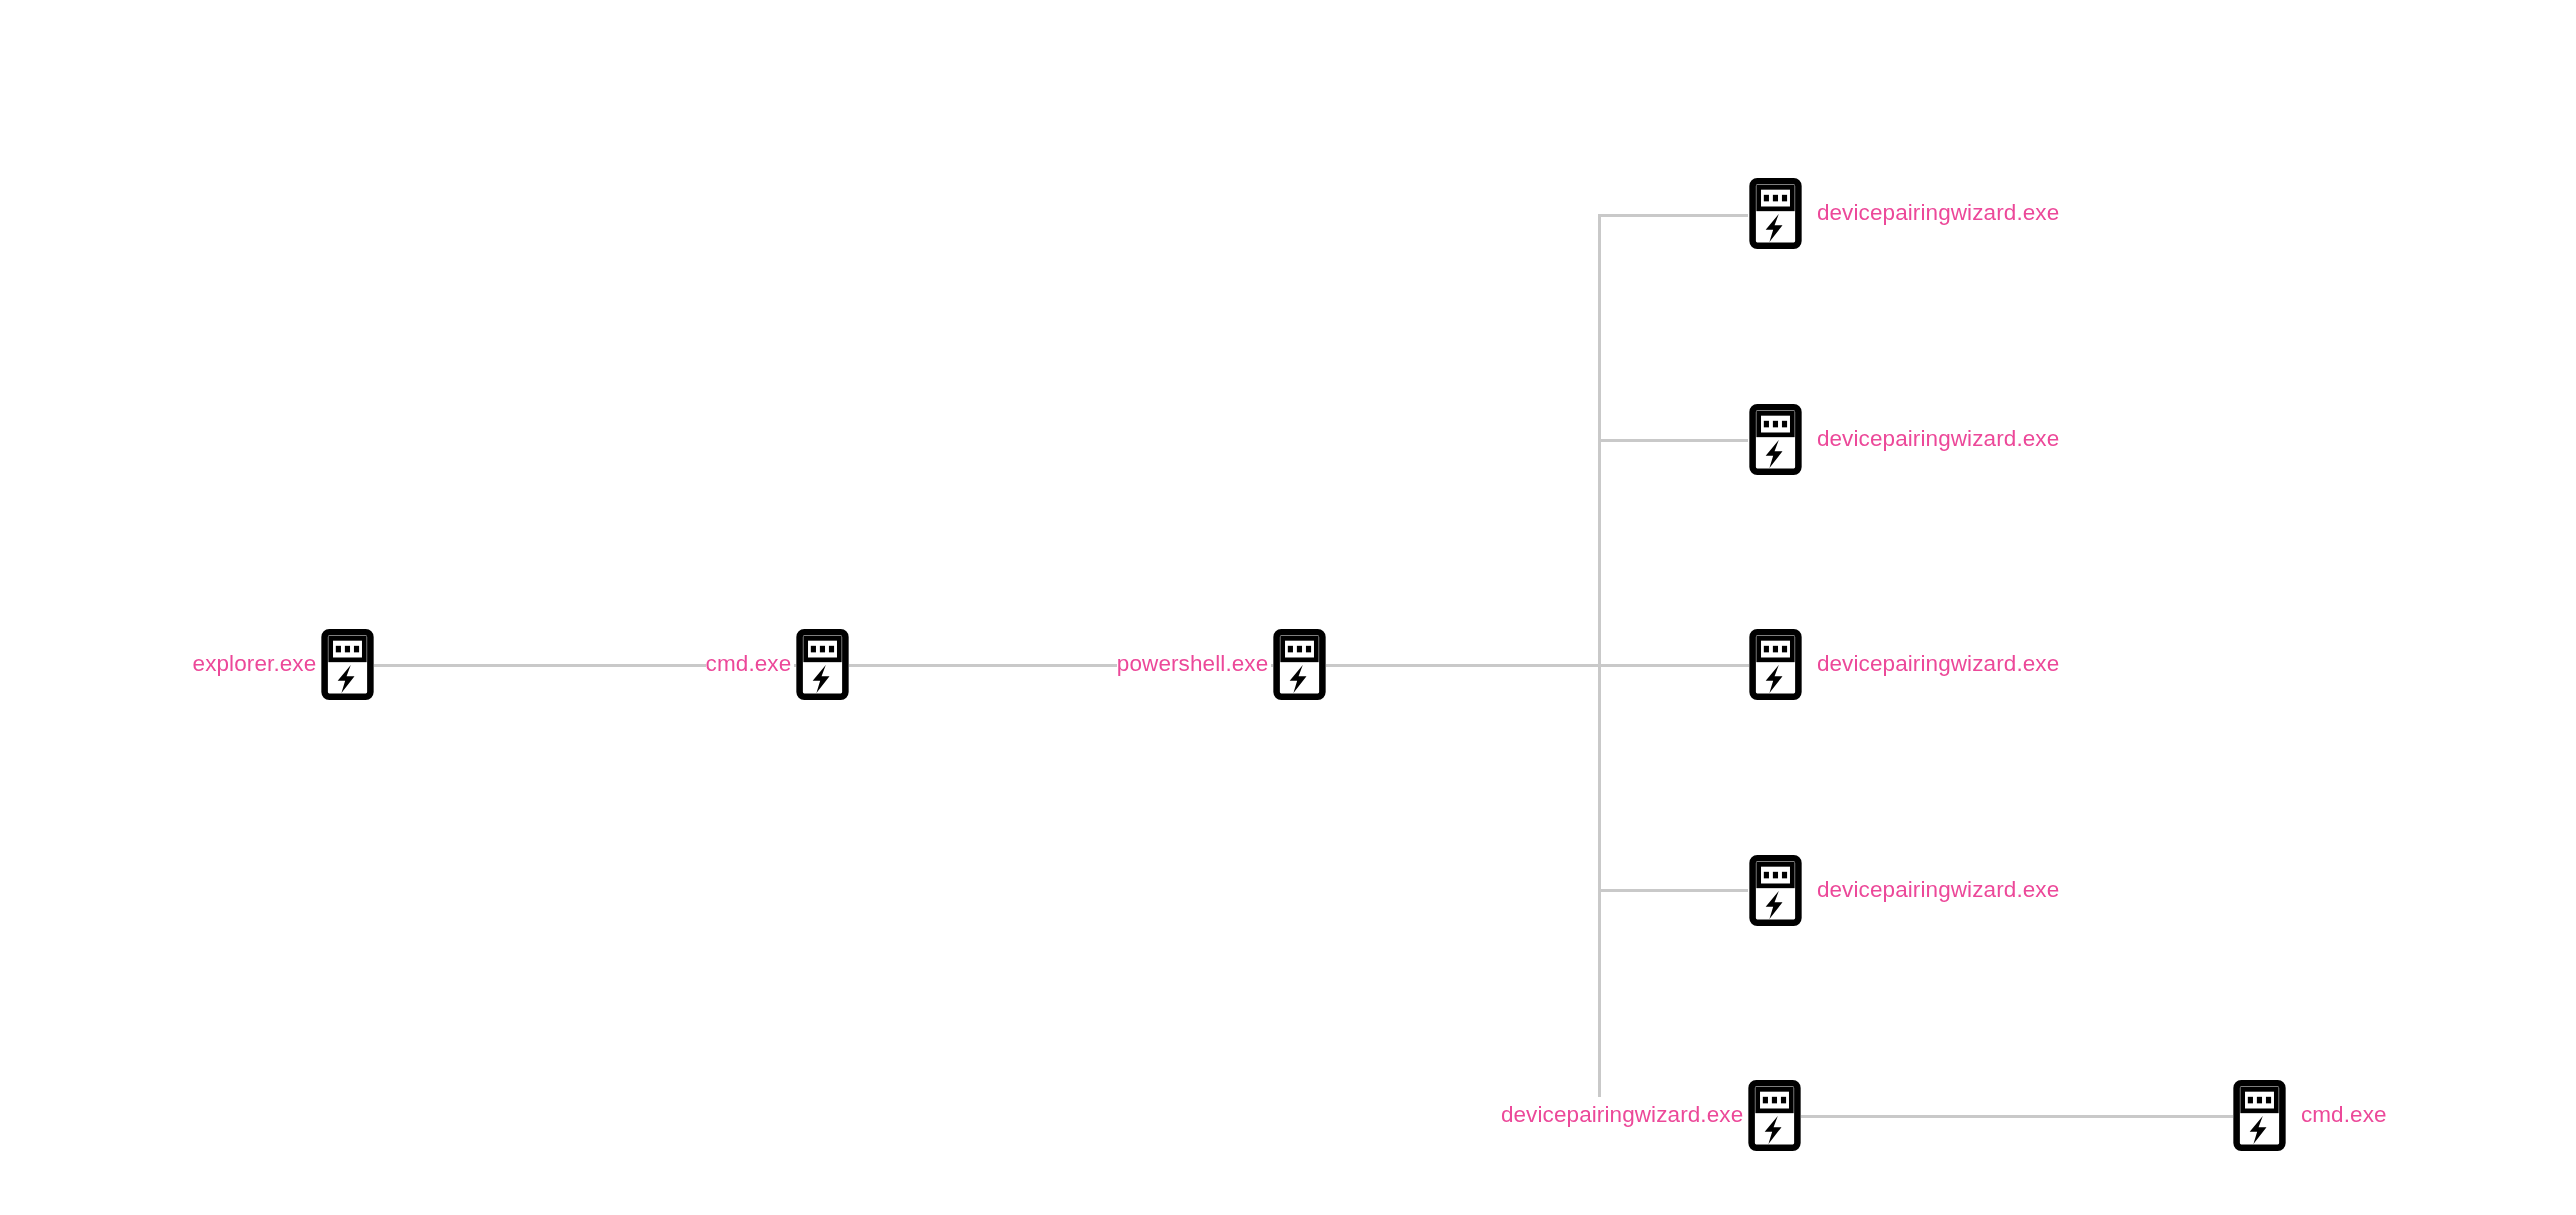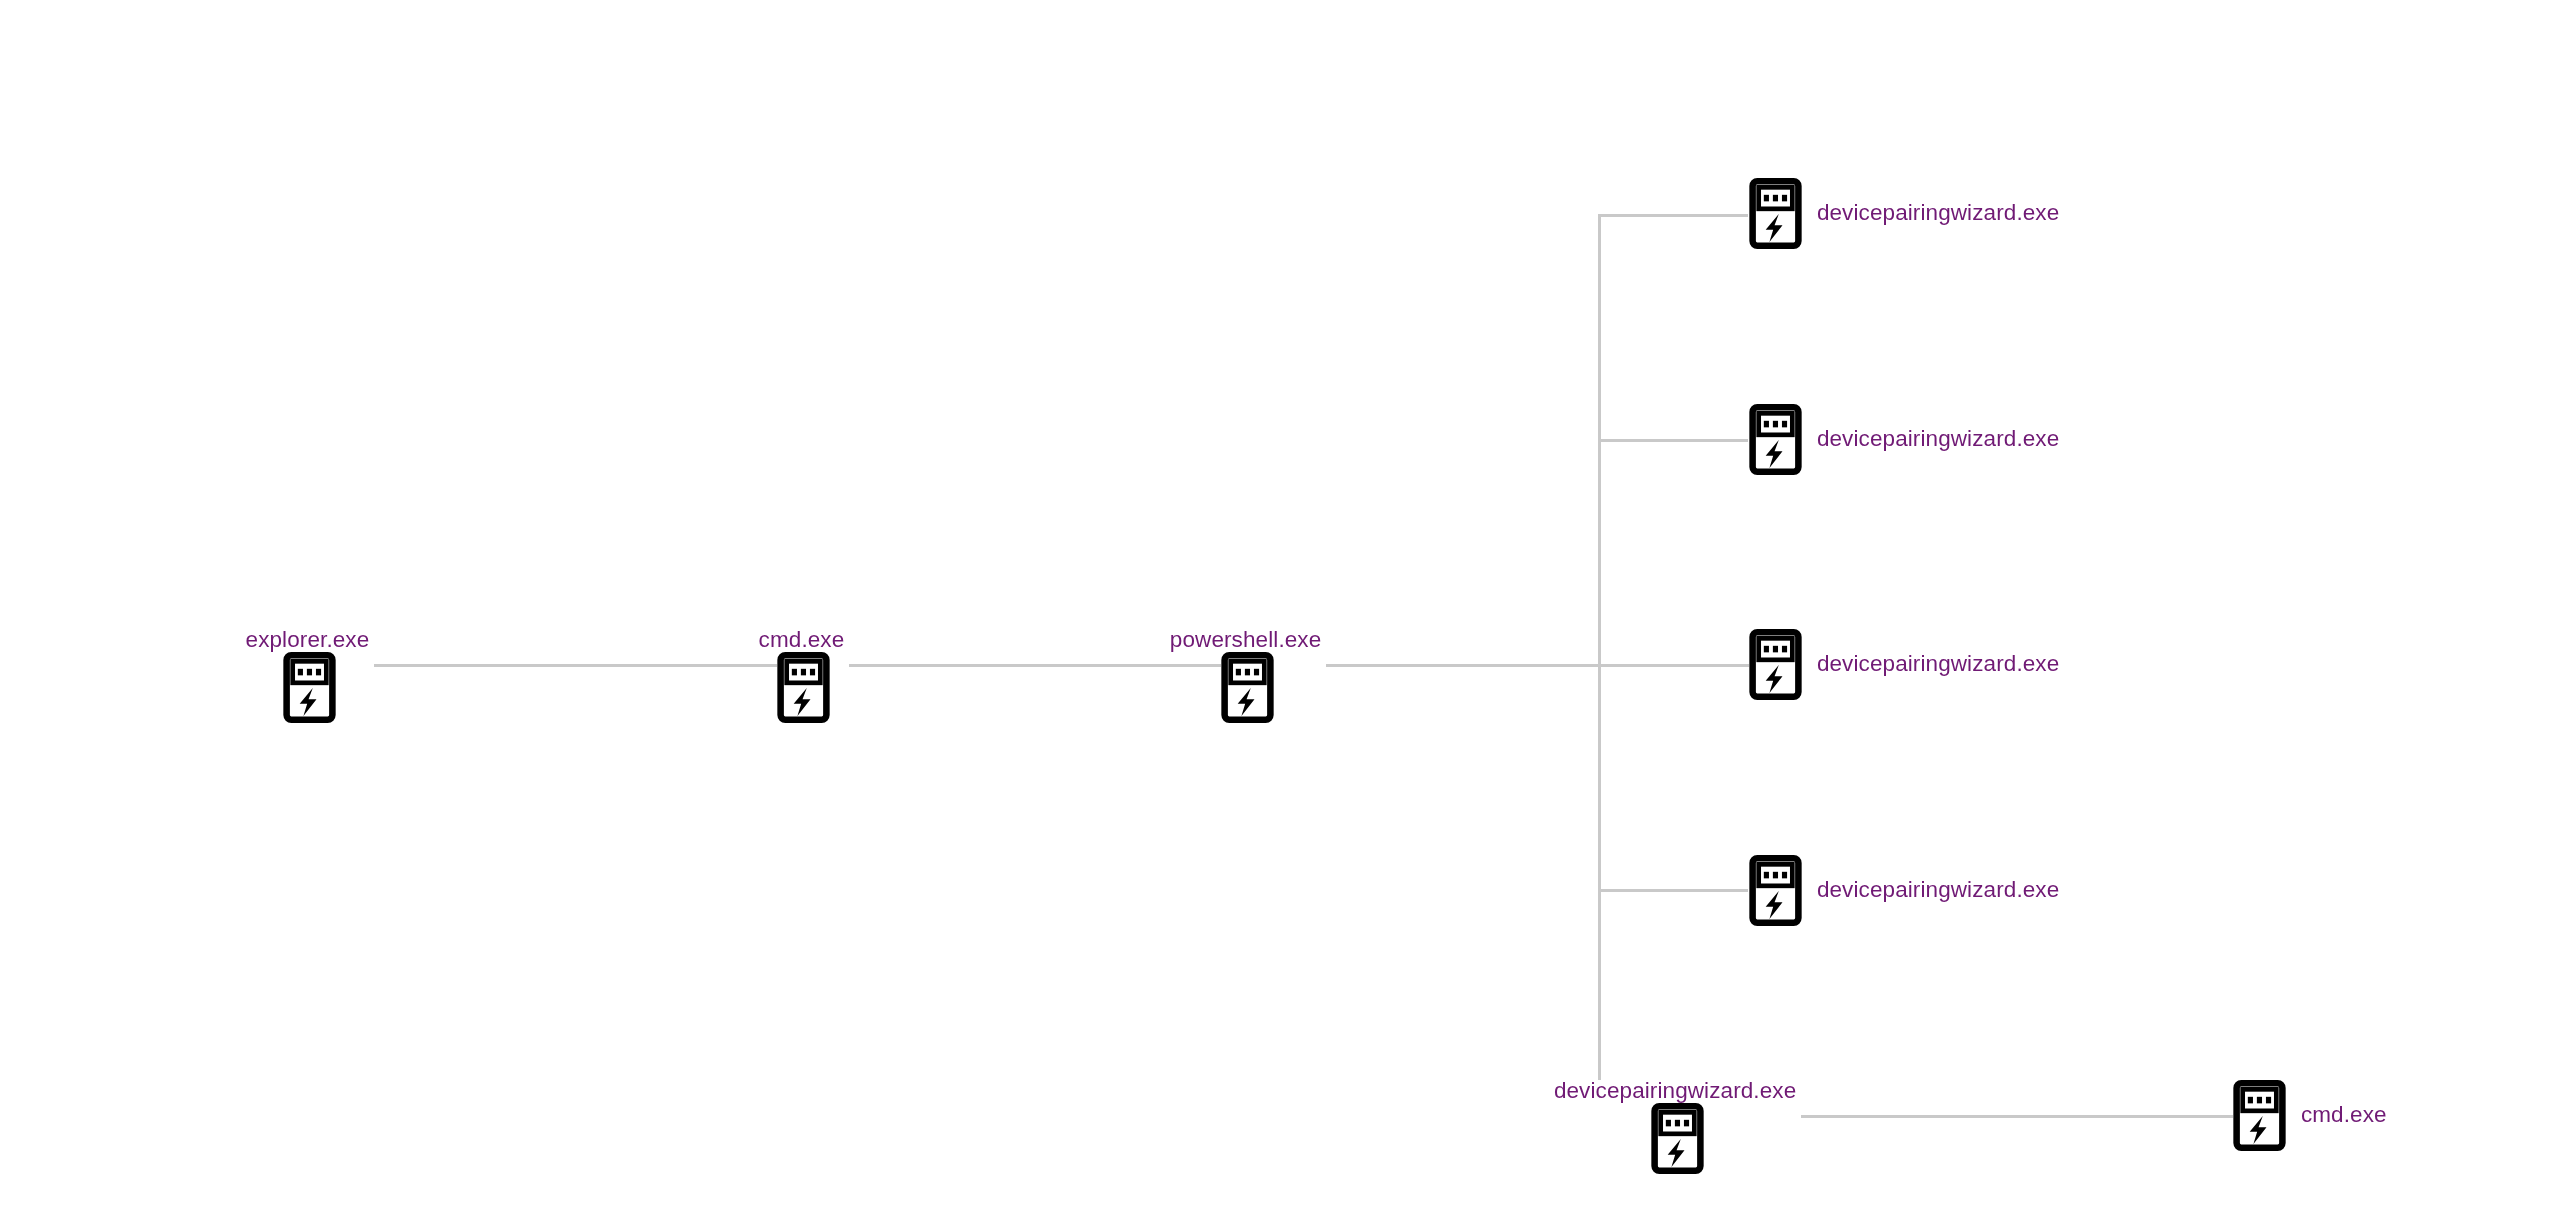--- a/index.html
+++ b/index.html
@@ -52,28 +52,28 @@
     background: #ffffff;
   }
   .node-icon svg {
     display: block;
     width: 53px;
     height: 71px;
   }
   .node-label {
     font-size: 22.5px;
     line-height: 1;
-    color: #701a75;
+    color: #ec4899;
     letter-spacing: 0.1px;
     position: relative;
     z-index: 5;
     background: #ffffff;
   }
   .node.label-right .node-label { margin-left: 13px; padding-left: 1.9px; }
-  .node.label-left  { flex-direction: column; }
+  .node.label-left  { }
   .node.label-left  .node-label { margin-right: 1.9px; padding-right: 2.8px; order: -1; }
 </style>
 </head>
 <body>
 
 <div id="canvas">
     <div class="edge-h" style="left: 374px; top: 664px; width: 423px;"></div>
     <div class="edge-h" style="left: 849px; top: 664px; width: 424px;"></div>
     <div class="edge-h" style="left: 1326px; top: 664px; width: 423px;"></div>
     <div class="edge-v" style="left: 1598px; top: 214px; height: 883px;"></div>

